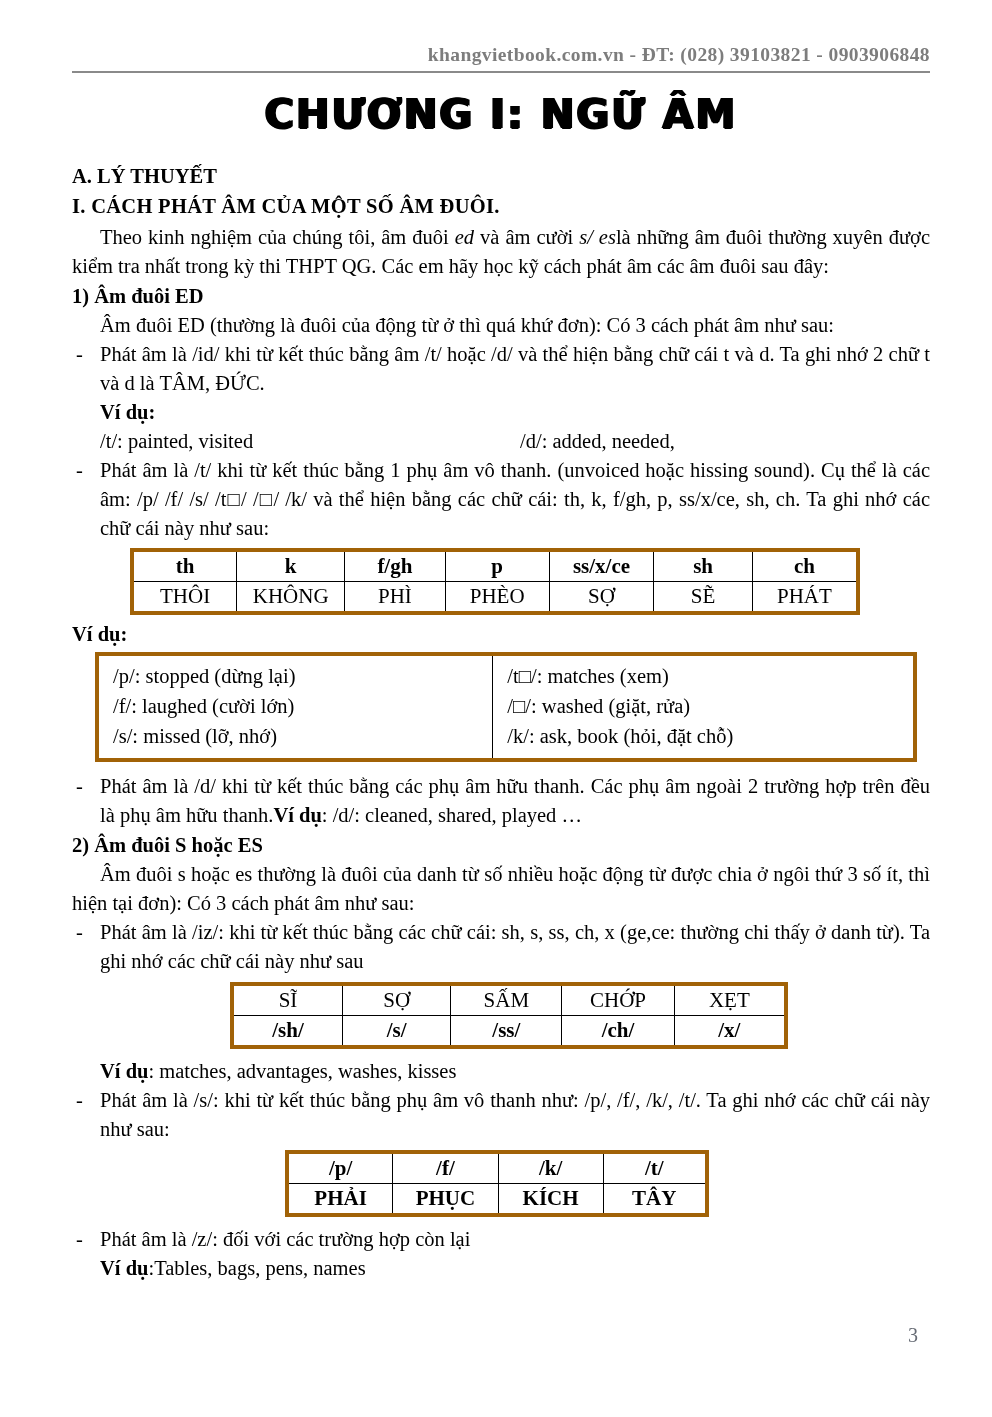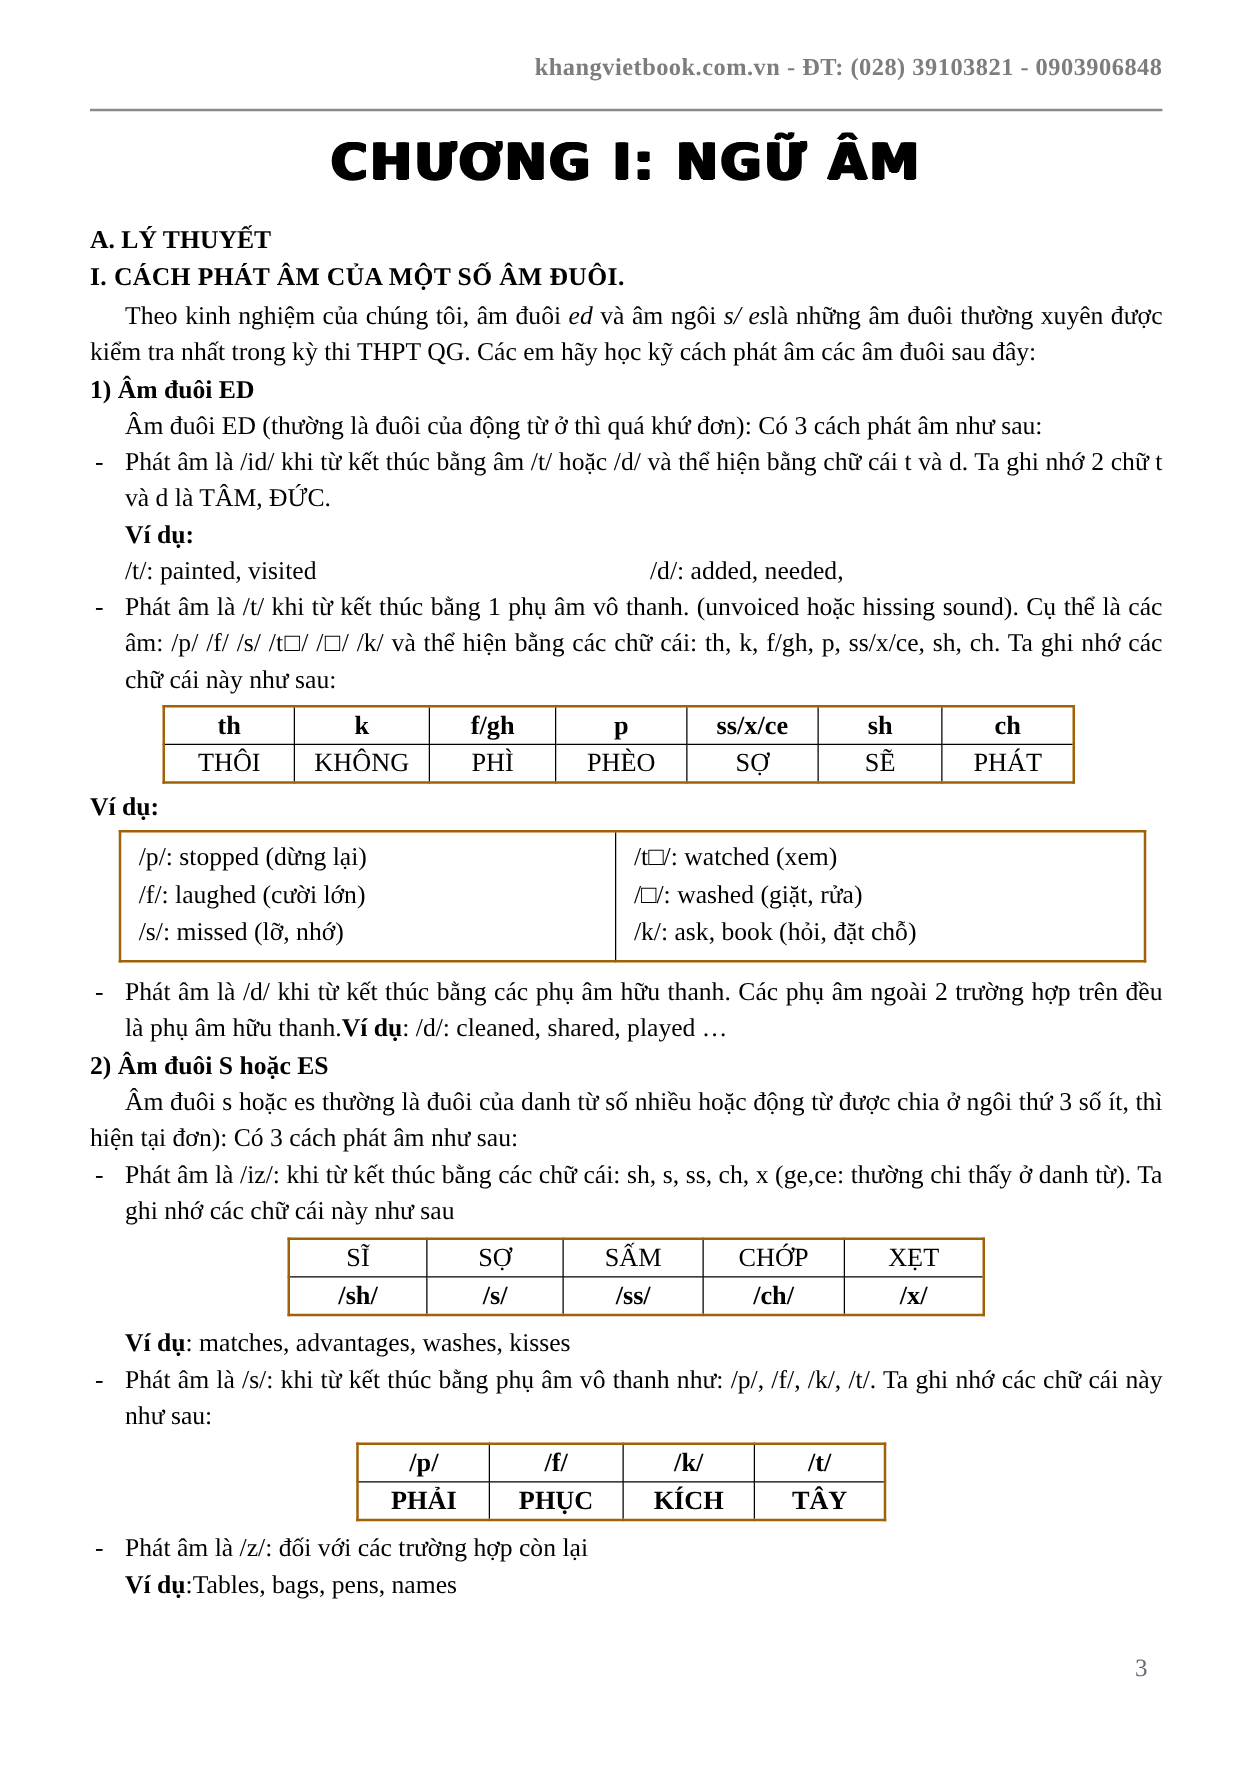--- a/index.html
+++ b/index.html
@@ -10,21 +10,21 @@
     font-size:20.5px;
     color:#000;
     position:relative;
     overflow:hidden;
   }
   .page{padding:44px 62px 0 72px;}
 
   
   .doc-header{
     border-bottom:2px solid #8a8a8a;
-    padding-bottom:21px;
+    padding-bottom:5px;
   }
   .doc-header .contact{
     display:block;
     text-align:right;
     color:#7d7d7d;
     font-weight:bold;
     font-size:19.5px;
     letter-spacing:.4px;
     line-height:22px;
   }
@@ -58,21 +58,21 @@
   .bullet .dash{position:absolute;left:4px;top:0;}
 
   .ind{margin-left:28px;}
   .b{font-weight:bold;}
   .it{font-style:italic;}
 
   .ex-line{padding-left:28px;line-height:29px;}
   .ex-line .col1{display:inline-block;width:420px;}
 
   
-  table{border-collapse:collapse;border:2px solid #a16207;}
+  table{border-collapse:collapse;border:4px solid #a16207;}
   td{border:1.5px solid #000;}
 
   .mem td{
     text-align:center;
     padding:1px 4px 2px 4px;
     font-size:21px;
     line-height:26px;
   }
   .mem .hd{font-weight:bold;}
   .t1{margin:5px 0 5px 58px;width:730px;}
@@ -110,21 +110,21 @@
 
   <div class="doc-header">
     <span class="contact">khangvietbook.com.vn  - ĐT: (028) 39103821 -  0903906848</span>
   </div>
 
   <div class="chapter-title">CHƯƠNG I: NGỮ ÂM</div>
 
   <p class="h-a">A. LÝ THUYẾT</p>
   <p class="h-i">I. CÁCH PHÁT ÂM CỦA MỘT SỐ ÂM ĐUÔI.</p>
 
-  <p class="just find"><span>Theo kinh nghiệm của chúng tôi, âm đuôi </span><span class="it">ed</span><span> và âm ngôi </span><span class="it">s/ es</span><span>là những âm đuôi thường xuyên được kiểm tra nhất trong kỳ thi THPT QG. Các em hãy học kỹ cách phát âm các âm đuôi sau đây:</span></p>
+  <p class="just find"><span>Theo kinh nghiệm của chúng tôi, âm đuôi </span><span class="it">ed</span><span> và âm cười </span><span class="it">s/ es</span><span>là những âm đuôi thường xuyên được kiểm tra nhất trong kỳ thi THPT QG. Các em hãy học kỹ cách phát âm các âm đuôi sau đây:</span></p>
 
   <p class="numbered">1) Âm đuôi ED</p>
   <p class="just find">Âm đuôi ED (thường là đuôi của động từ ở thì quá khứ đơn): Có 3 cách phát âm như sau:</p>
 
   <div class="bullet"><span class="dash">-</span><span>Phát âm là /id/ khi từ kết thúc bằng âm /t/ hoặc /d/ và thể hiện bằng chữ cái t và d. Ta ghi nhớ 2 chữ t và d là TÂM, ĐỨC.</span></div>
 
   <p class="ind b vidu">Ví dụ:</p>
   <p class="ex-line"><span class="col1">/t/: painted, visited</span><span>/d/: added, needed,</span></p>
 
   <div class="bullet"><span class="dash">-</span><span>Phát âm là /t/ khi từ kết thúc bằng 1 phụ âm vô thanh. (unvoiced hoặc hissing sound). Cụ thể là các âm: /p/ /f/ /s/ /t□/ /□/ /k/ và thể hiện bằng các chữ cái: th, k, f/gh, p, ss/x/ce, sh, ch. Ta ghi nhớ các chữ cái này như sau:</span></div>
@@ -156,21 +156,21 @@
 
   <table class="t2">
     <tbody>
         <tr>
       <td class="c1">
         <p>/p/: stopped (dừng lại)</p>
         <p>/f/: laughed (cười lớn)</p>
         <p>/s/: missed (lỡ, nhớ)</p>
       </td>
       <td class="c2">
-        <p>/t□/: watched (xem)</p>
+        <p>/t□/: matches (xem)</p>
         <p>/□/: washed (giặt, rửa)</p>
         <p>/k/: ask, book (hỏi, đặt chỗ)</p>
       </td>
     </tr>
   </tbody>
     </table>
 
   <div class="bullet"><span class="dash">-</span><span>Phát âm là /d/ khi từ kết thúc bằng các phụ âm hữu thanh. Các phụ âm ngoài 2 trường hợp trên đều là phụ âm hữu thanh.</span><span class="b">Ví dụ</span><span>: /d/: cleaned, shared, played …</span></div>
 
   <p class="numbered">2) Âm đuôi S hoặc ES</p>

